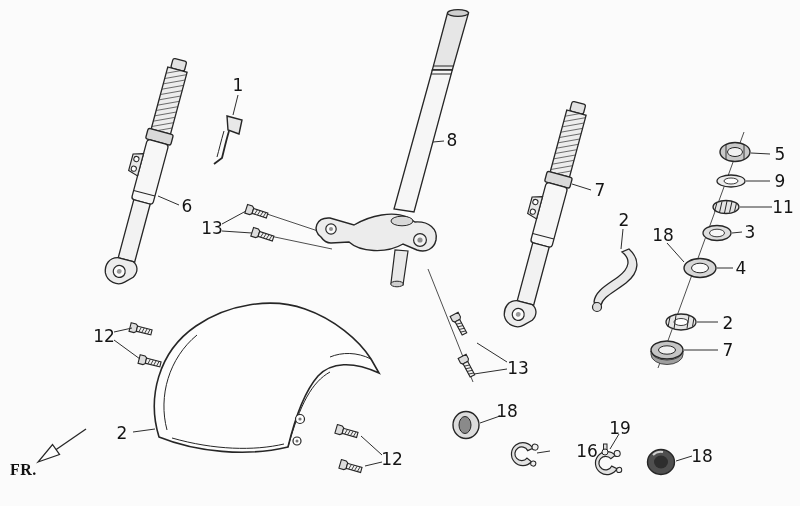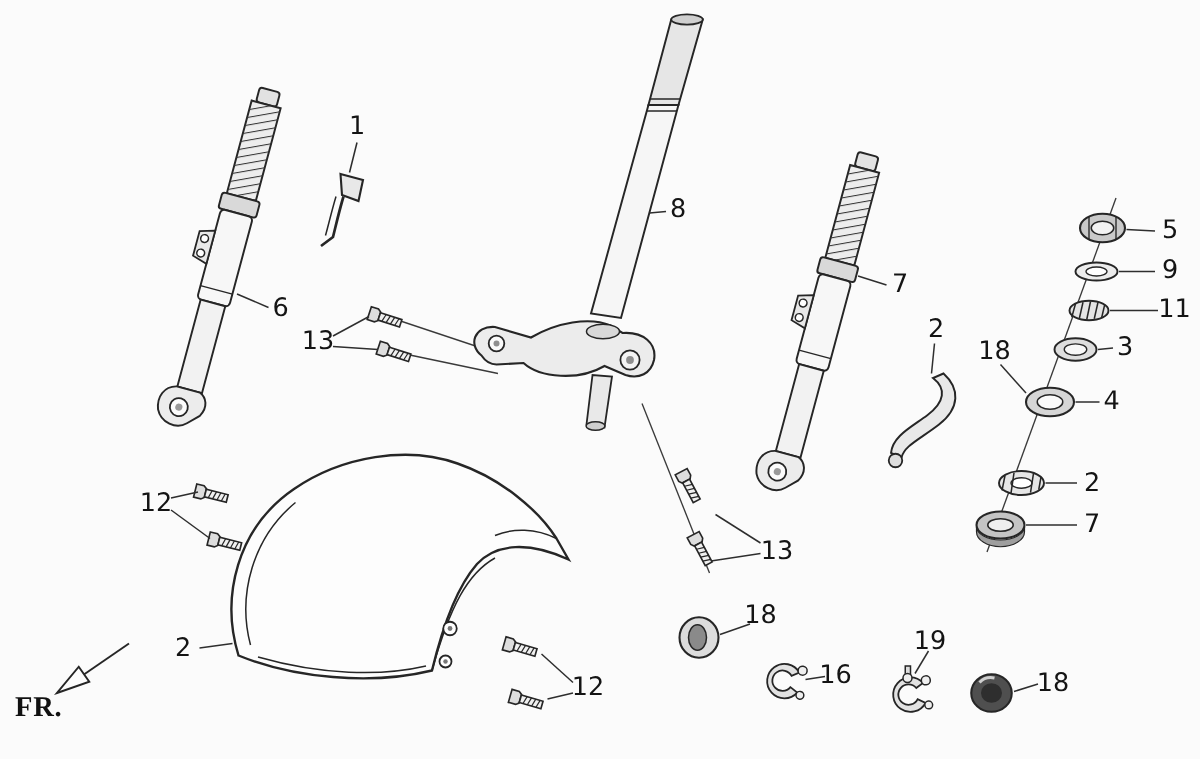--- a/index.html
+++ b/index.html
@@ -1,21 +1,21 @@
 <!DOCTYPE html>
 <html><head>
 <meta charset="utf-8">
 <style>
   html,body{margin:0;padding:0;background:#e9e9e9;}
   .stage{position:relative;width:800px;height:506px;background:#fbfbfb;overflow:hidden;
          font-family:"DejaVu Sans",sans-serif;}
   svg.drawing{position:absolute;left:0;top:0;}
   .callout{position:absolute;transform:translate(-50%,-50%);font-size:17px;color:#141414;
            line-height:1;user-select:none;}
-  .fr-label{position:absolute;left:10px;top:461px;font-weight:bold;font-size:19px;color:#111;
+  .fr-label{position:absolute;left:10px;top:461px;font-weight:bold;font-size:16px;color:#111;
             font-family:"Liberation Serif",serif;letter-spacing:.5px;}
 </style>
 </head>
 <body>
 
 <div class="stage">
 
 <svg class="drawing" width="800" height="506" viewBox="0 0 800 506">
   <defs>
     <pattern id="coil" width="5" height="5" patternUnits="userSpaceOnUse" patternTransform="rotate(65)">
@@ -224,21 +224,21 @@
 <div class="callout" style="left:452px;top:140px">8</div>
 <div class="callout" style="left:780px;top:181px">9</div>
 <div class="callout" style="left:728px;top:350px">7</div>
 <div class="callout" style="left:122px;top:433px">2</div>
 <div class="callout" style="left:104px;top:336px">12</div>
 <div class="callout" style="left:392px;top:459px">12</div>
 <div class="callout" style="left:212px;top:228px">13</div>
 <div class="callout" style="left:518px;top:368px">13</div>
 <div class="callout" style="left:728px;top:323px">2</div>
 <div class="callout" style="left:783px;top:207px">11</div>
-<div class="callout" style="left:557px;top:451px">16</div>
+<div class="callout" style="left:587px;top:451px">16</div>
 <div class="callout" style="left:620px;top:428px">19</div>
 <div class="callout" style="left:507px;top:411px">18</div>
 <div class="callout" style="left:702px;top:456px">18</div>
 <div class="callout" style="left:663px;top:235px">18</div>
 
 <div class="fr-label">FR.</div>
 
 </div>
 
 </body></html>

